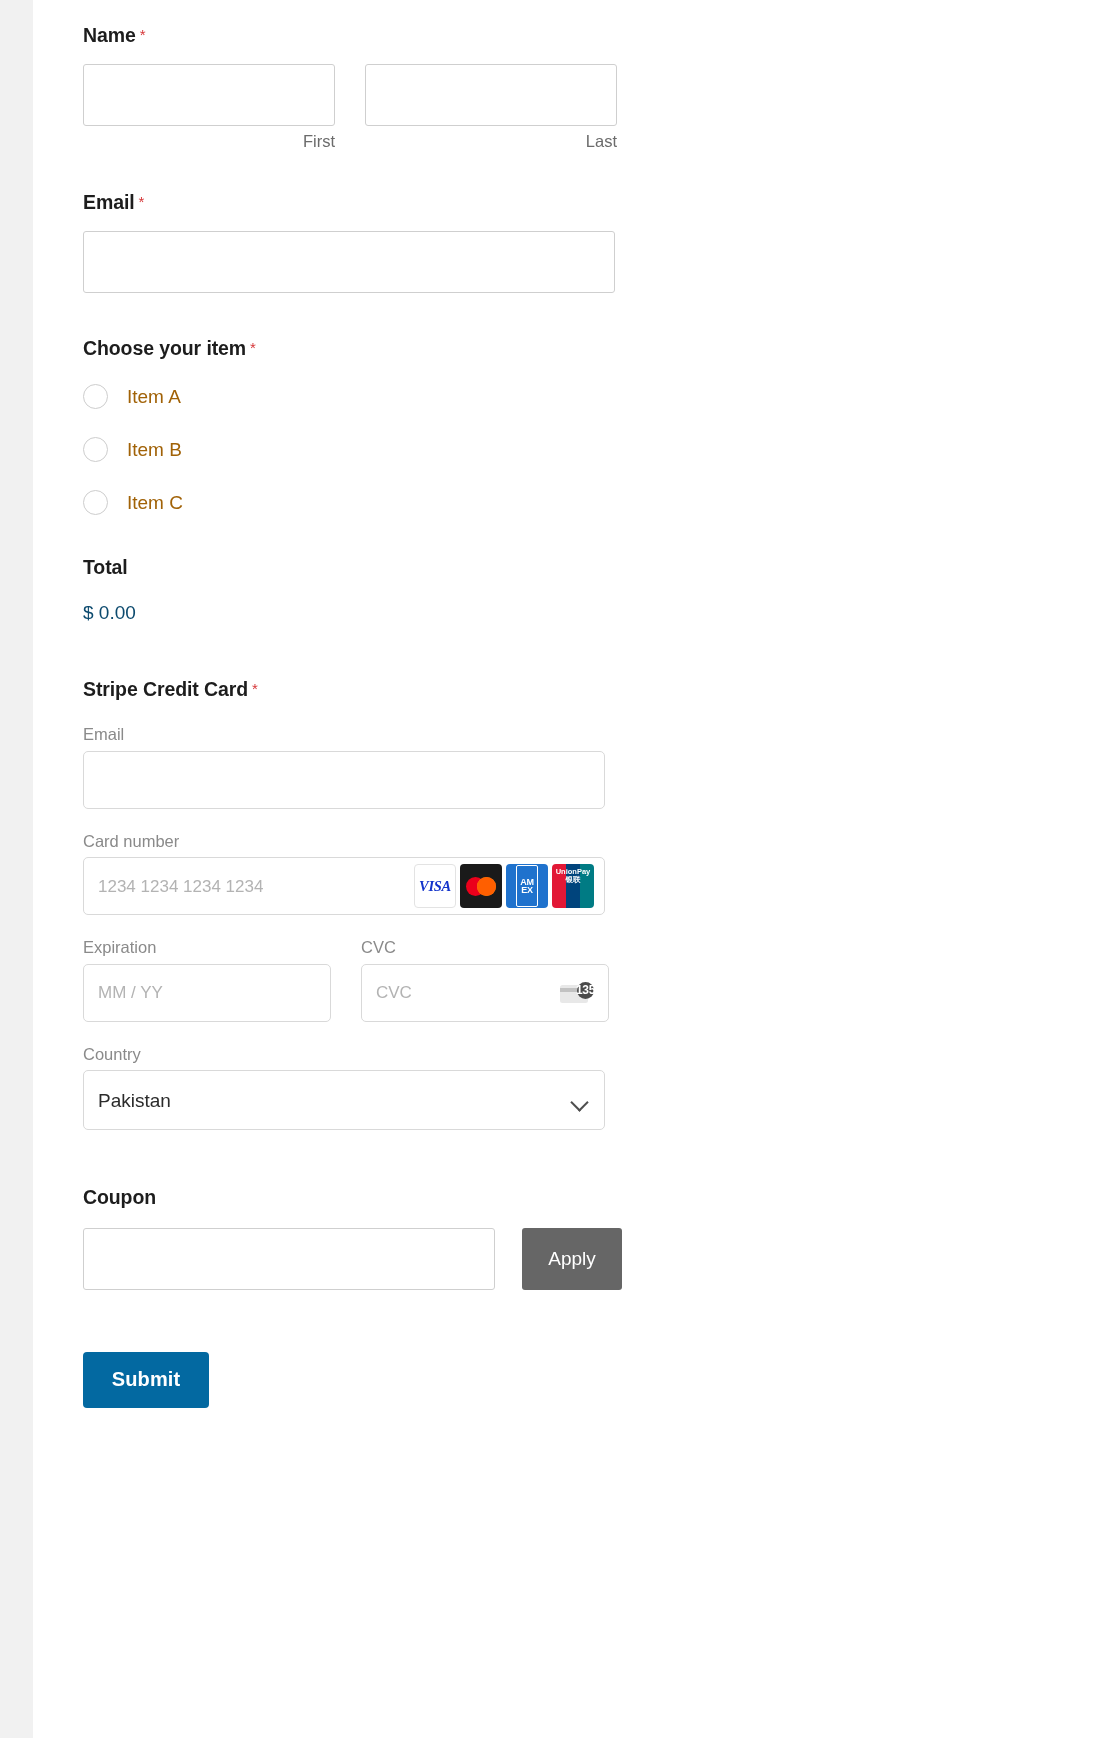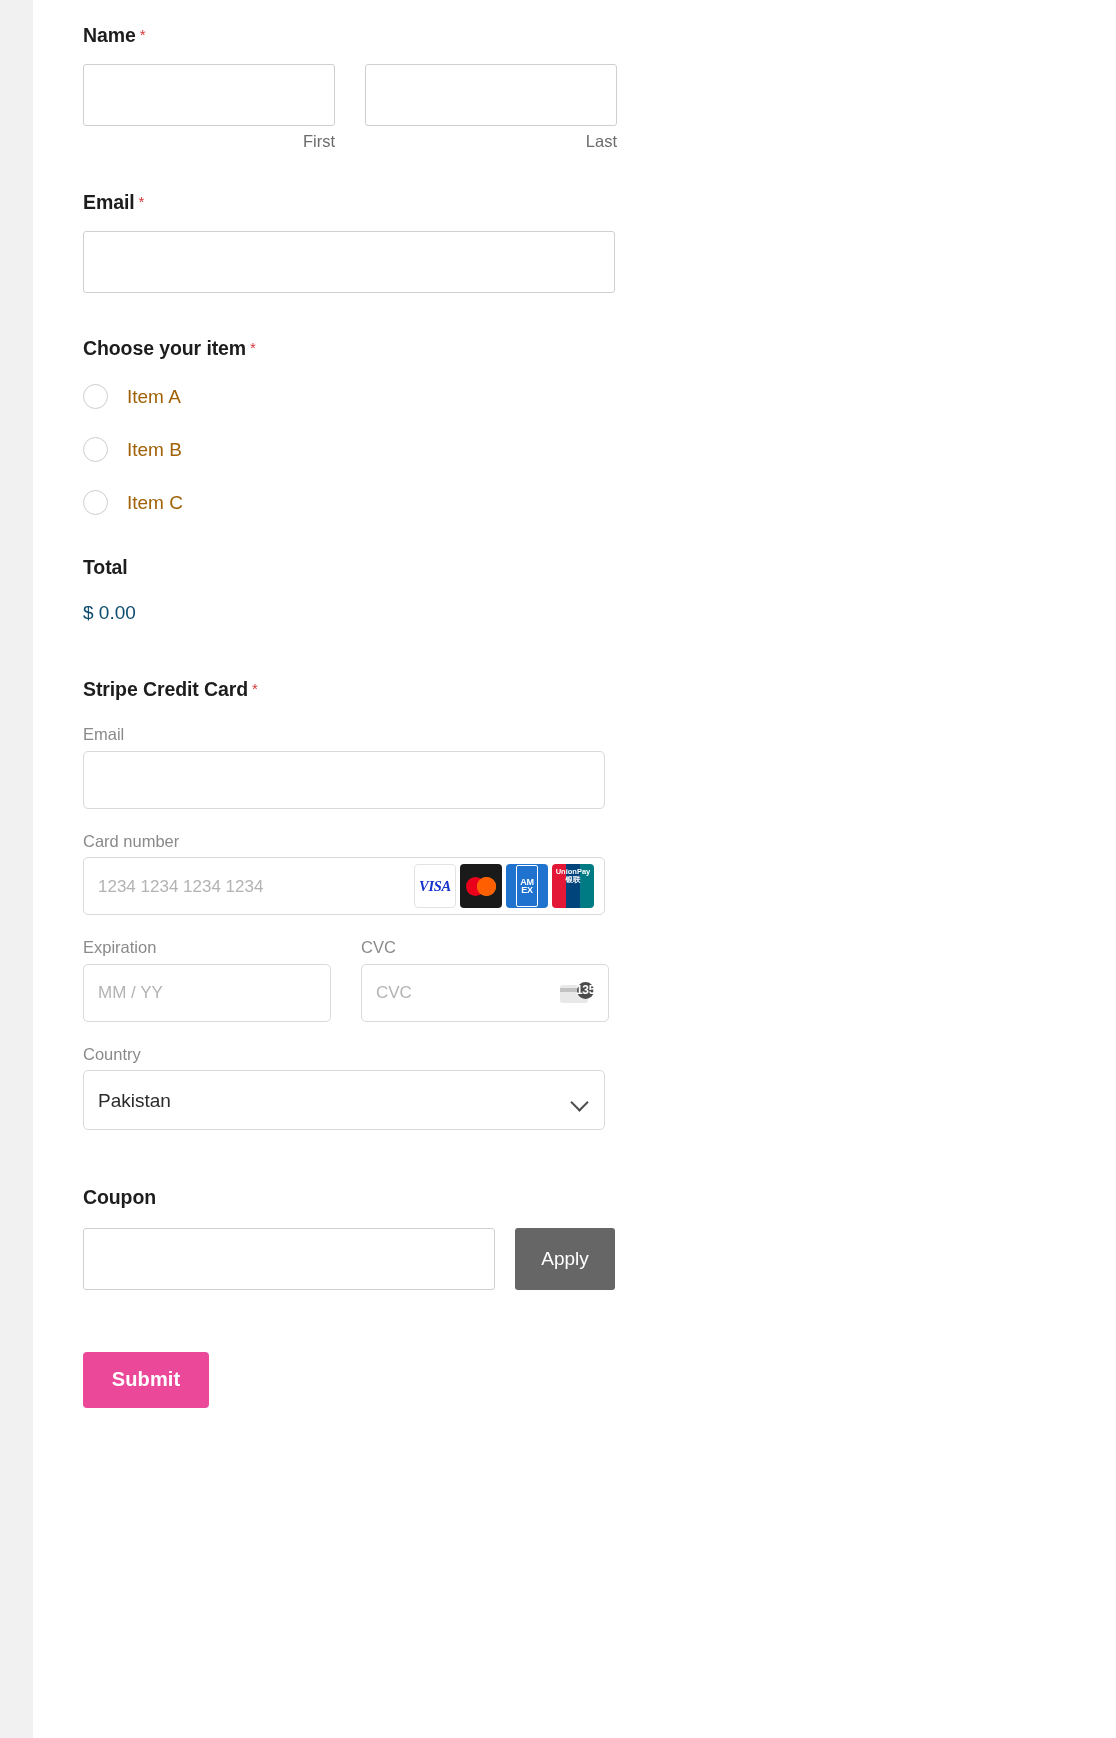--- a/index.html
+++ b/index.html
@@ -260,21 +260,21 @@
     width: 11px; height: 11px;
     border-right: 2px solid #4e4e4e;
     border-bottom: 2px solid #4e4e4e;
     transform: rotate(45deg);
   }
 
   .two-col { display: flex; gap: 30px; }
   .two-col > div { width: 248px; }
 
   
-  .coupon-row { display: flex; align-items: stretch; }
+  .coupon-row { display: flex; align-items: stretch; gap: 7px; }
   .coupon-input {
     width: 412px;
     height: 62px;
     border: 1px solid #cfcfcf;
     border-radius: 3px;
     background: #fff;
     font-family: "Liberation Sans", sans-serif;
     font-size: 17px;
     padding: 0 12px;
     outline: none;
@@ -286,21 +286,21 @@
     background: #666666;
     color: #fff;
     border: none;
     border-radius: 3px;
     font-family: "Liberation Sans", sans-serif;
     font-size: 19px;
     cursor: pointer;
   }
 
   .submit-btn {
-    background: #ec4899;
+    background: #0369a1;
     color: #fff;
     border: none;
     border-radius: 4px;
     width: 126px;
     height: 56px;
     font-family: "Liberation Sans", sans-serif;
     font-size: 20px;
     font-weight: bold;
     cursor: pointer;
     letter-spacing: 0.1px;

